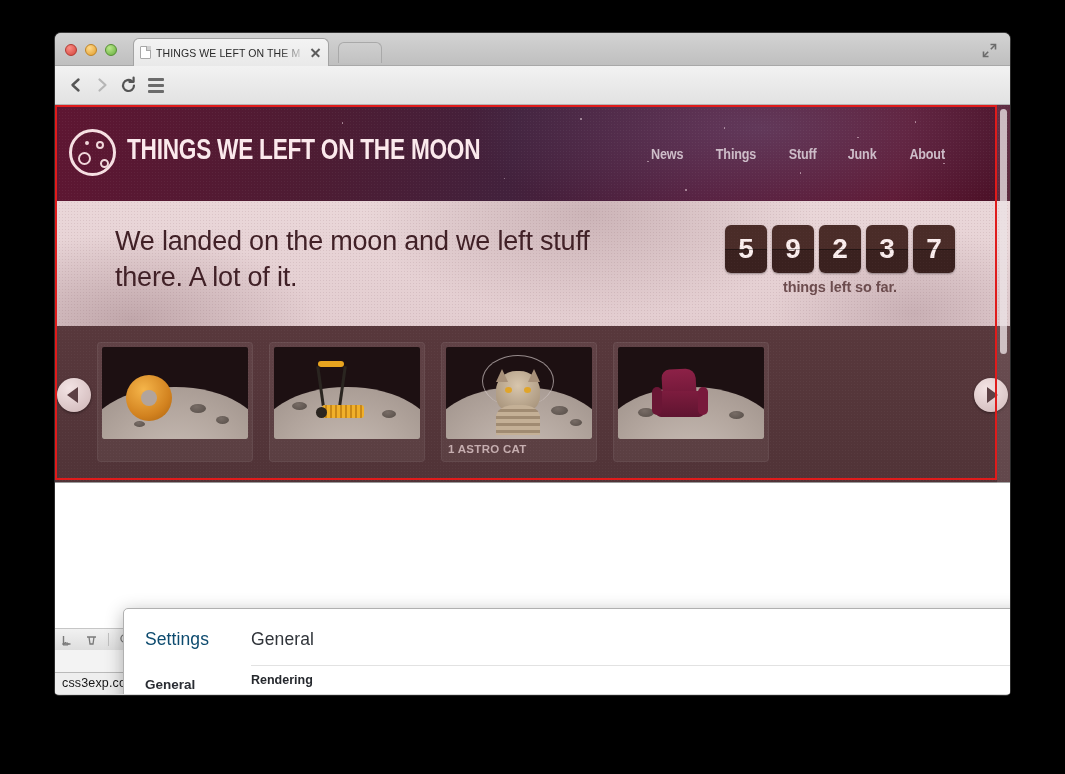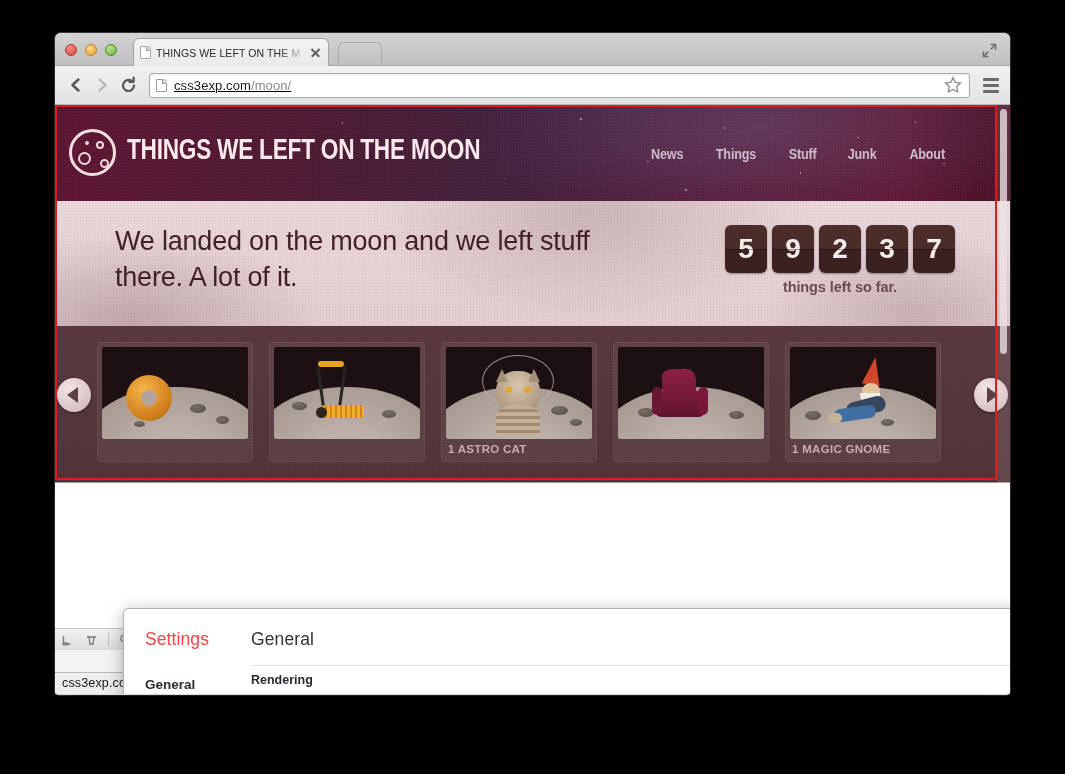--- a/index.html
+++ b/index.html
@@ -18,21 +18,20 @@
   }
 
   
   #browser-window {
     position: absolute; left: 55px; top: 33px;
     width: 955px; height: 662px;
     background: #d8d8d8;
     border-radius: 6px 6px 4px 4px;
     box-shadow: 0 6px 26px rgba(0,0,0,0.85), 0 0 0 1px #4a4a4a;
     overflow: hidden;
-    text-decoration: underline;
   }
 
   
   #tab-strip {
     position: relative; height: 33px;
     background: linear-gradient(#d3d3d3, #bfbfbf);
     border-bottom: 1px solid #a8a8a8;
   }
   .traffic-lights {
     position: absolute; left: 10px; top: 11px;
@@ -319,21 +318,21 @@
     border-radius: 5px;
     box-shadow: 0 4px 18px rgba(0,0,0,.30);
     z-index: 30; overflow:hidden;
   }
   #settings-header{
     position:relative; height: 56px;
     display:flex; align-items:center;
   }
   #settings-word{
     position:absolute; left: 21px; top: 20px;
-    font-size: 17.5px; color:#ef4444; letter-spacing:.1px;
+    font-size: 17.5px; color:#0c4a6e; letter-spacing:.1px;
   }
   #settings-pane-title{
     position:absolute; left: 127px; top: 20px;
     font-size: 17.5px; color:#30343a; letter-spacing:.1px;
   }
   #settings-divider{
     position:absolute; left: 127px; right: 0; top: 56px; height:1px; background:#e2e2e2;
   }
   #settings-sidebar{
     position:absolute; left: 21px; top: 64px; width: 96px;
@@ -392,29 +391,20 @@
           <path d="M6.5 3.5L12.5 9l-6 5.5" fill="none" stroke="#b6b6b6" stroke-width="2.2" stroke-linecap="round" stroke-linejoin="round"></path>
         </svg>
       </div>
       <div class="nav-btn">
         <svg width="19" height="19" viewBox="0 0 19 19">
           <path d="M15 9.5a5.5 5.5 0 1 1-2.1-4.35" fill="none" stroke="#555" stroke-width="2.2" stroke-linecap="round"></path>
           <path d="M14.6 1.6v4.2h-4.2" fill="none" stroke="#555" stroke-width="2.2" stroke-linecap="round" stroke-linejoin="round"></path>
         </svg>
       </div>
 
-      <div id="omnibox">
-        <span class="omni-favicon"></span>
-        <span id="omnibox-url"><span>css3exp.com</span><span class="dim">/moon/</span></span>
-        <span id="star-btn">
-          <svg width="20" height="20" viewBox="0 0 20 20">
-            <path d="M10 2.6l2.3 4.9 5.3.6-3.9 3.6 1 5.2L10 14.4l-4.7 2.5 1-5.2L2.4 8.1l5.3-.6z" fill="none" stroke="#8d8d8d" stroke-width="1.3"></path>
-          </svg>
-        </span>
-      </div>
 
       <div id="menu-btn">
         <i></i>
         <i></i>
         <i></i>
       </div>
     </div>
 
     <div id="viewport">
 
@@ -526,40 +516,20 @@
                    background:linear-gradient(#8d2147,#6f1737);transform:rotate(-3deg);"></div>
               <div style="position:absolute;left:38px;top:44px;width:48px;height:26px;border-radius:5px;
                    background:linear-gradient(#7d1c3e,#5f1430);"></div>
               <div style="position:absolute;left:34px;top:40px;width:10px;height:28px;border-radius:5px;
                    background:#6a1635;"></div>
               <div style="position:absolute;left:80px;top:40px;width:10px;height:28px;border-radius:5px;
                    background:#78193b;"></div>
             </div>
           </div>
 
-          <div class="slide">
-            <div class="slide-photo">
-              <div class="moon-ground"></div>
-              <div class="crater" style="left:10%;top:70%;width:16px;height:9px;"></div>
-              <div class="crater" style="left:62%;top:78%;width:13px;height:7px;"></div>
-              <div style="position:absolute;left:74px;top:10px;width:0;height:0;
-                   border-left:9px solid transparent;border-right:9px solid transparent;
-                   border-bottom:28px solid #d0472c;transform:rotate(10deg);"></div>
-              <div style="position:absolute;left:72px;top:36px;width:18px;height:16px;border-radius:50%;
-                   background:#e3c49c;"></div>
-              <div style="position:absolute;left:70px;top:46px;width:20px;height:10px;border-radius:0 0 8px 8px;
-                   background:#f0ece6;"></div>
-              <div style="position:absolute;left:56px;top:52px;width:40px;height:16px;border-radius:8px;
-                   background:#37465e;transform:rotate(-14deg);"></div>
-              <div style="position:absolute;left:44px;top:60px;width:42px;height:13px;border-radius:7px;
-                   background:#3f6fa0;transform:rotate(-8deg);"></div>
-              <div style="position:absolute;left:38px;top:66px;width:14px;height:10px;border-radius:5px;background:#c6b49a;"></div>
-            </div>
-            <div class="slide-caption">1 MAGIC GNOME</div>
-          </div>
         </div>
 
         <div class="arrow-btn" id="arrow-left">
           <span class="arrow-tri"></span>
         </div>
         <div class="arrow-btn" id="arrow-right">
           <span class="arrow-tri"></span>
         </div>
       </div>
 

